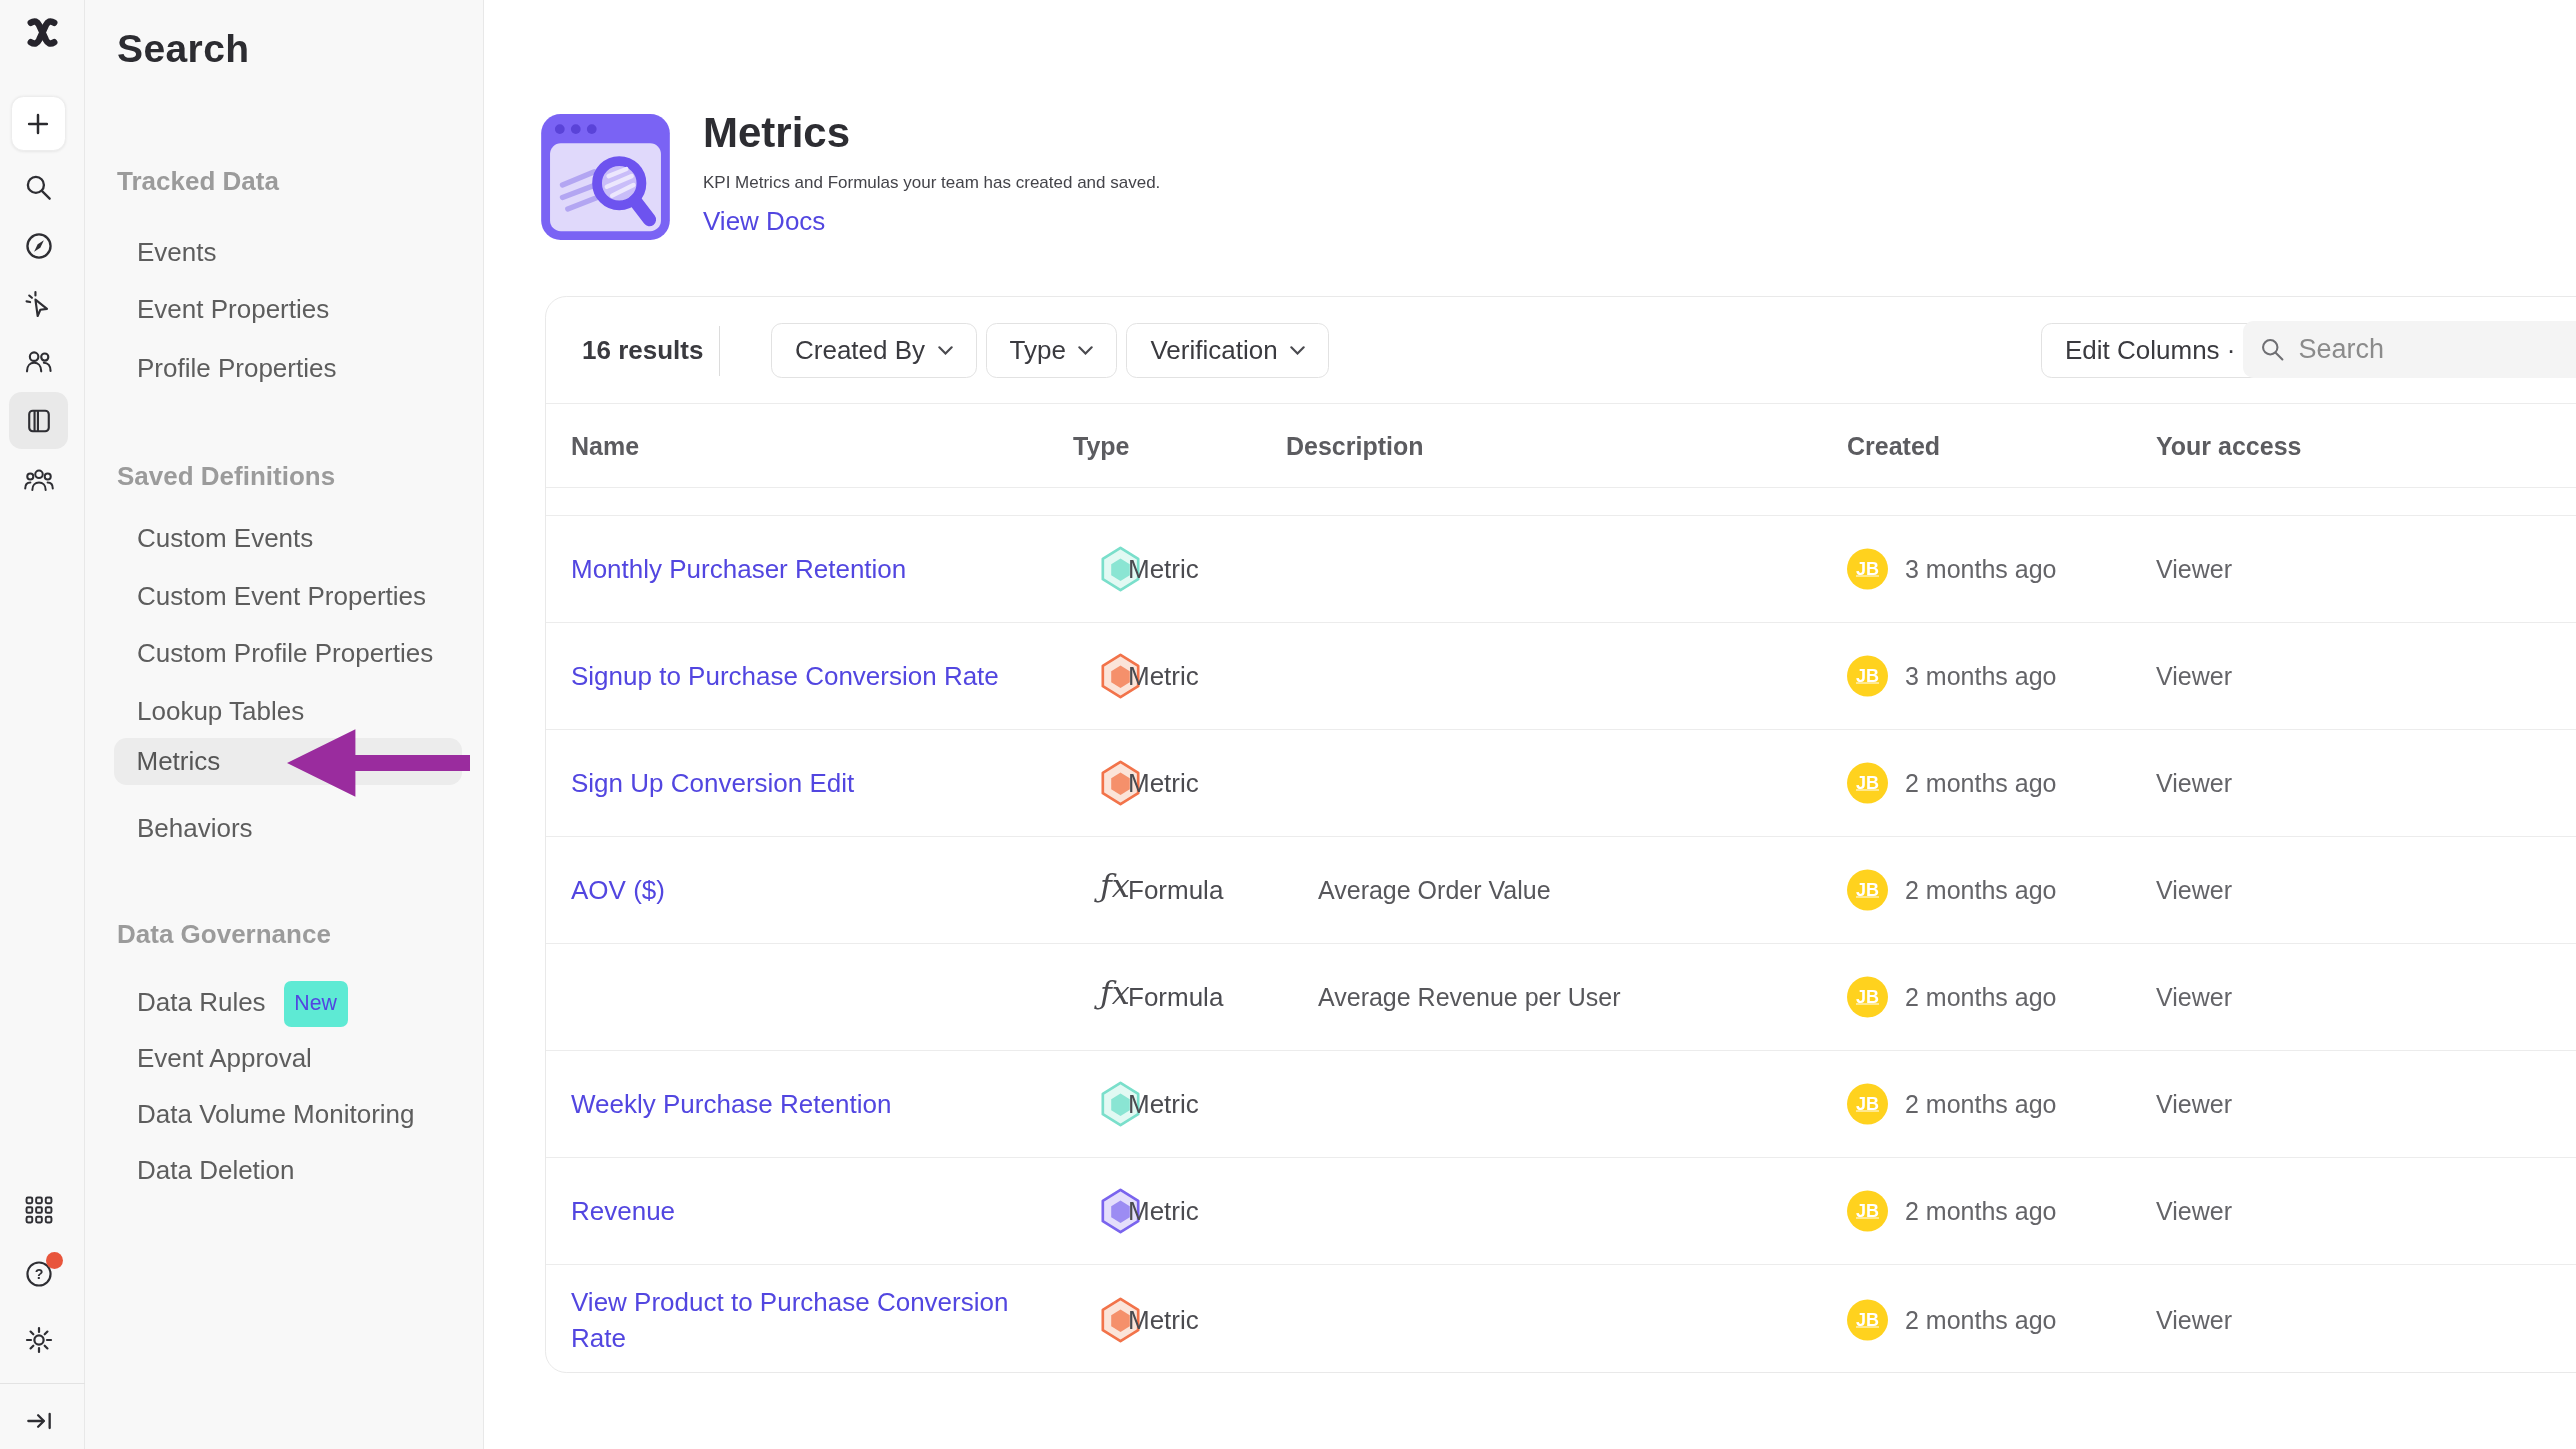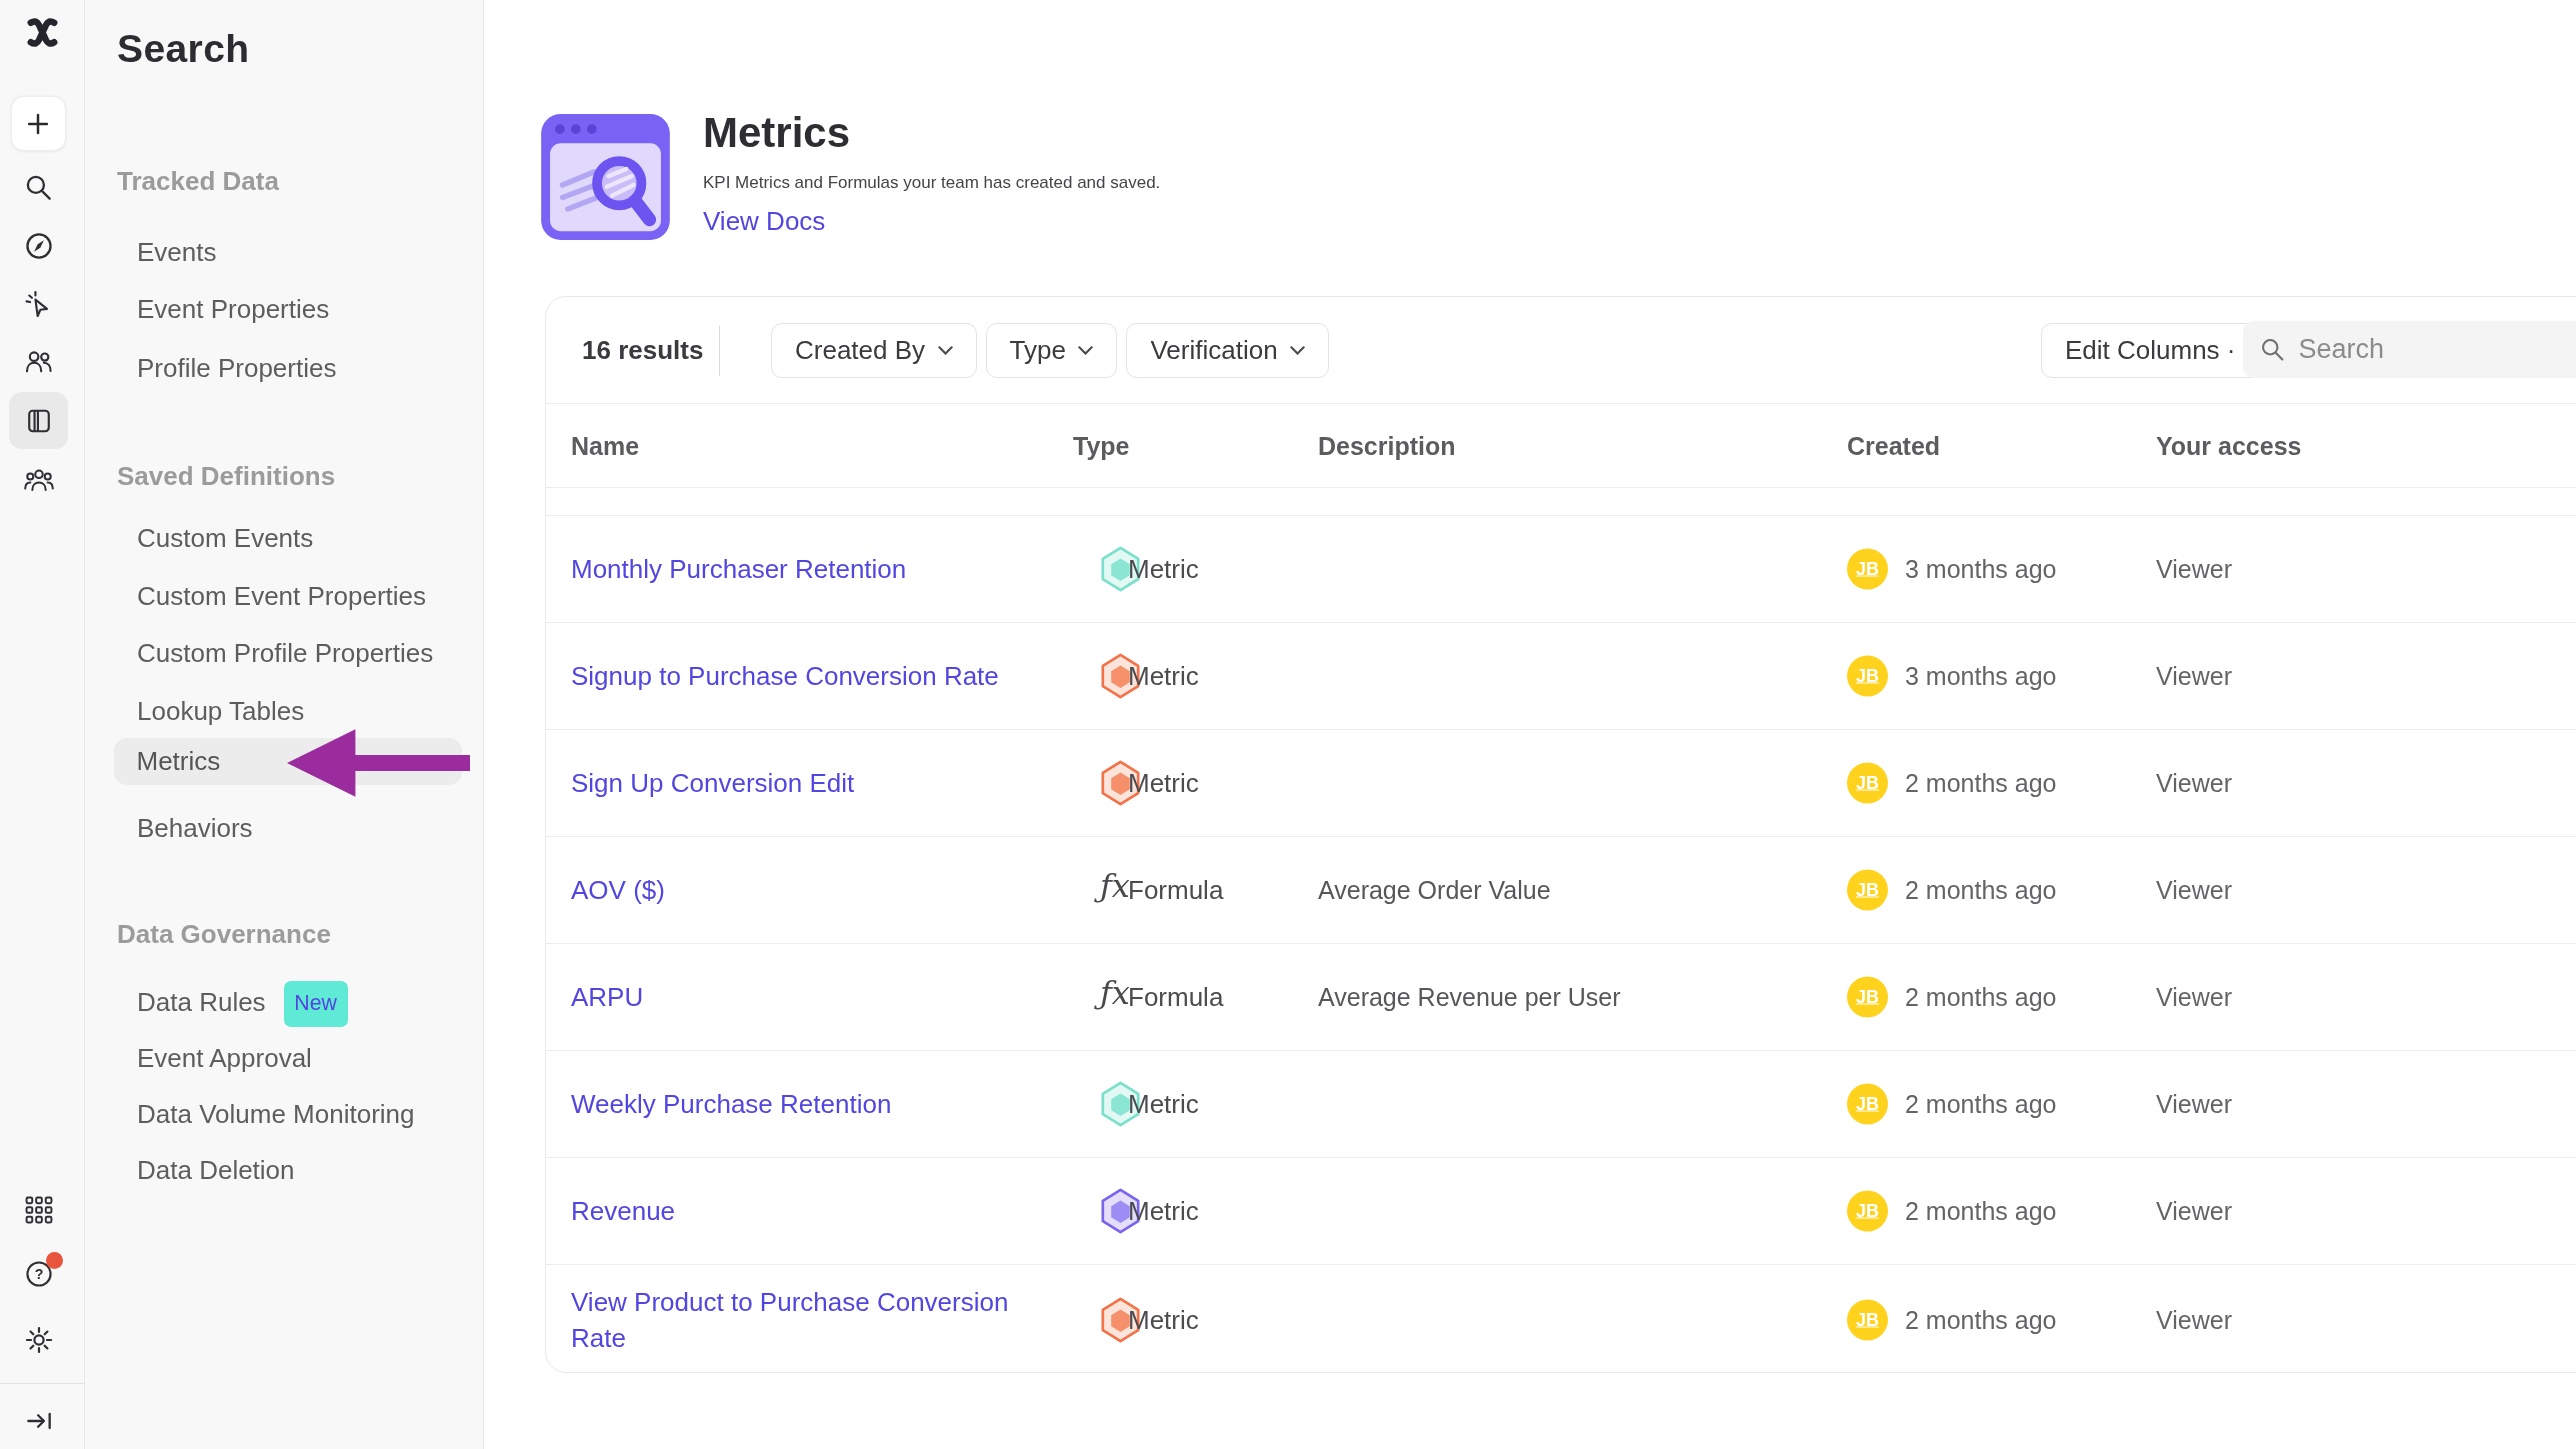--- a/index.html
+++ b/index.html
@@ -261,21 +261,21 @@
           <circle cx="12.5" cy="12.5" r="8"></circle>
             <path d="M18.5 18.5 L26 26"></path>
         </svg>
         <input placeholder="Search" style="">
       </div>
     </div>
 
     <div class="thead">
       <div class="th" style="left:25px">Name</div>
       <div class="th" style="left:527px">Type</div>
-      <div class="th" style="left:772px">Description</div>
+      <div class="th" style="left:740px">Description</div>
       <div class="th" style="left:1301px">Created</div>
       <div class="th" style="left:1610px">Your access</div>
     </div>
 
     <div class="sliver"></div>
     <div id="rows">
         <div class="row">
           <a class="cell c-name">Monthly Purchaser Retention</a>
           <span class="cell c-ticon"><svg width="41" height="46" viewBox="0 0 46 52">
               <path d="M23 2 L43 14.5 V37.5 L23 50 L3 37.5 V14.5 Z" fill="#e2f9f3" stroke="#7adfcb" stroke-width="3" stroke-linejoin="round"></path>
@@ -311,21 +311,20 @@
         <div class="row">
           <a class="cell c-name">AOV ($)</a>
           <span class="cell c-ticon"><span class="fx">ƒx</span></span>
           <span class="cell c-tlabel">Formula</span>
           <span class="cell c-desc">Average Order Value</span>
           <span class="cell c-avatar">JB</span>
           <span class="cell c-time">2 months ago</span>
           <span class="cell c-access">Viewer</span>
         </div>
         <div class="row">
-          <a class="cell c-name">ARPU</a>
           <span class="cell c-ticon"><span class="fx">ƒx</span></span>
           <span class="cell c-tlabel">Formula</span>
           <span class="cell c-desc">Average Revenue per User</span>
           <span class="cell c-avatar">JB</span>
           <span class="cell c-time">2 months ago</span>
           <span class="cell c-access">Viewer</span>
         </div>
         <div class="row">
           <a class="cell c-name">Weekly Purchase Retention</a>
           <span class="cell c-ticon"><svg width="41" height="46" viewBox="0 0 46 52">

